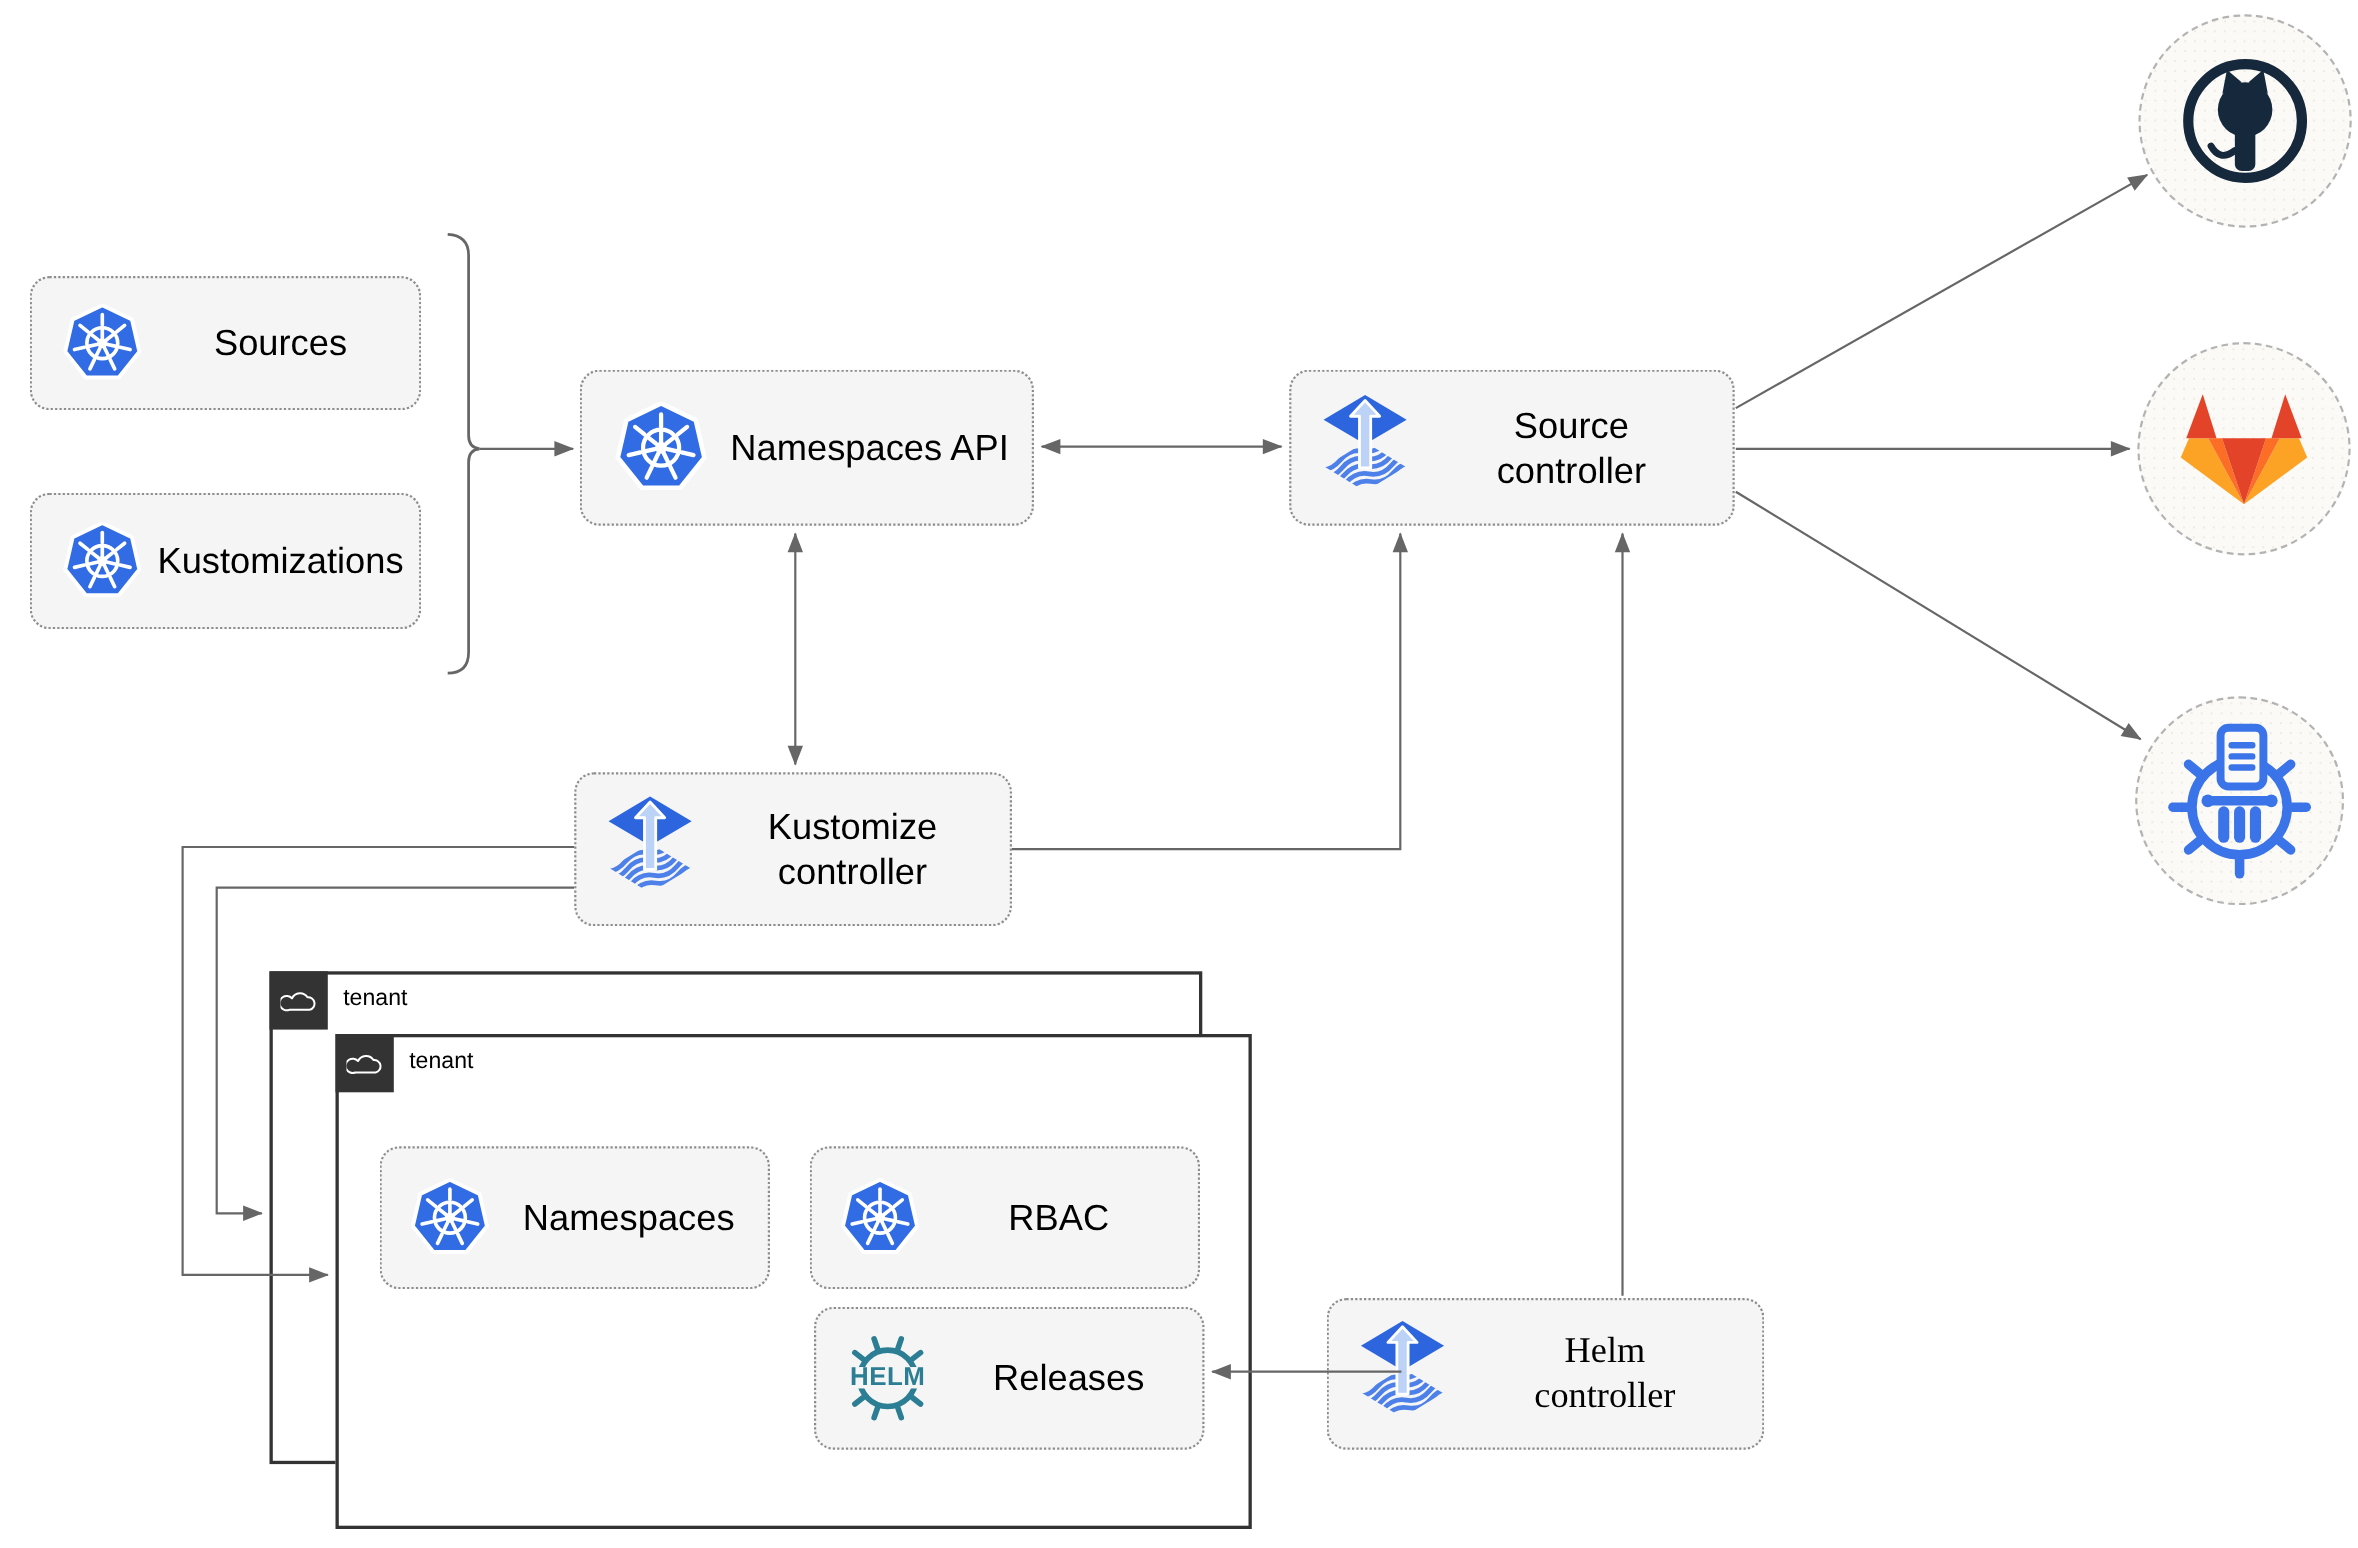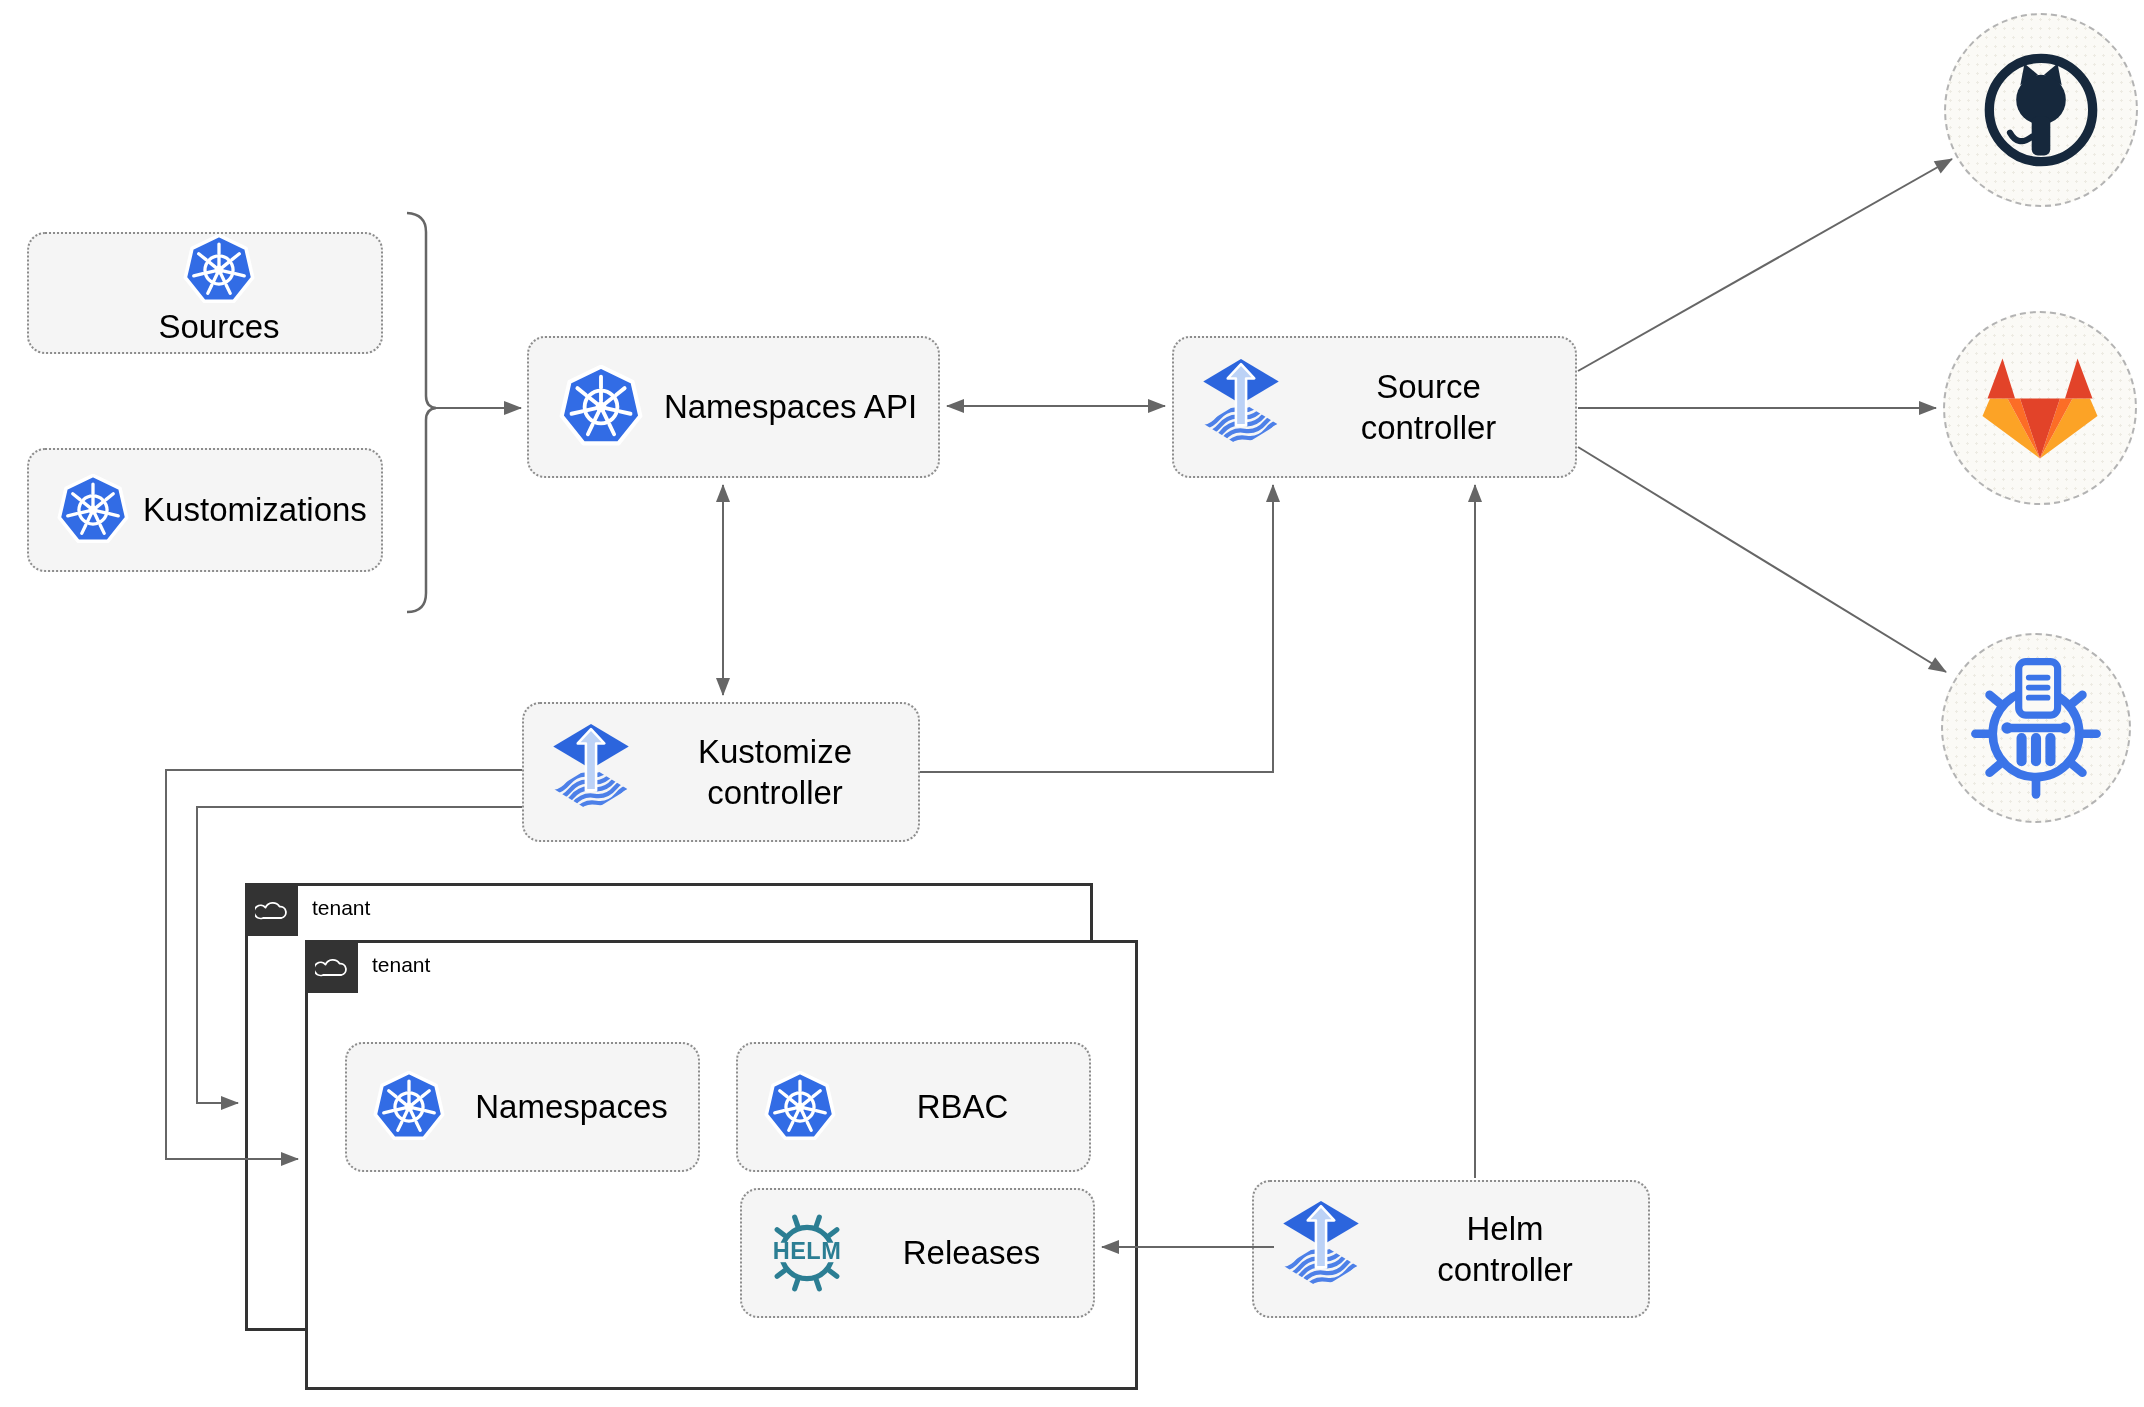--- a/index.html
+++ b/index.html
@@ -147,21 +147,21 @@
 
   <div class="group z-front" style="left:305px;top:940px;width:833px;height:450px;">
     <div class="corner">
       <svg viewBox="0 0 34 24" width="34" height="24">
           <use href="#sym-cloud"></use>
         </svg>
     </div>
     <div class="gl">tenant</div>
   </div>
 
-  <div class="node" style="left:27px;top:232px;width:356px;height:122px;padding-left:28px;flex-direction:column;">
+  <div class="node" style="left:27px;top:251px;width:356px;height:122px;padding-left:28px;">
     <svg class="ic" viewBox="0 0 100 100" width="72" height="72">
         <use href="#sym-k8s"></use>
       </svg>
     <span class="label">Sources</span>
   </div>
 
   <div class="node" style="left:27px;top:448px;width:356px;height:124px;padding-left:28px;justify-content:flex-end;">
     <svg class="ic" viewBox="0 0 100 100" width="72" height="72">
         <use href="#sym-k8s"></use>
       </svg>
@@ -182,21 +182,21 @@
     <span class="label">Source controller</span>
   </div>
 
   <div class="node two-line" style="left:522px;top:702px;width:398px;height:140px;padding-left:26px;">
     <svg class="ic" viewBox="0 0 80 96" width="82" height="98">
         <use href="#sym-flux"></use>
       </svg>
     <span class="label">Kustomize controller</span>
   </div>
 
-  <div class="node two-line" style="left:1252px;top:1180px;width:398px;height:138px;padding-left:26px;">
+  <div class="node two-line" style="left:1206px;top:1180px;width:398px;height:138px;padding-left:26px;font-family:Liberation Serif, serif;">
     <svg class="ic" viewBox="0 0 80 96" width="82" height="98">
         <use href="#sym-flux"></use>
       </svg>
     <span class="label">Helm controller</span>
   </div>
 
   <div class="node" style="left:345px;top:1042px;width:355px;height:130px;padding-left:26px;z-index:12;">
     <svg class="ic" viewBox="0 0 100 100" width="72" height="72">
         <use href="#sym-k8s"></use>
       </svg>

